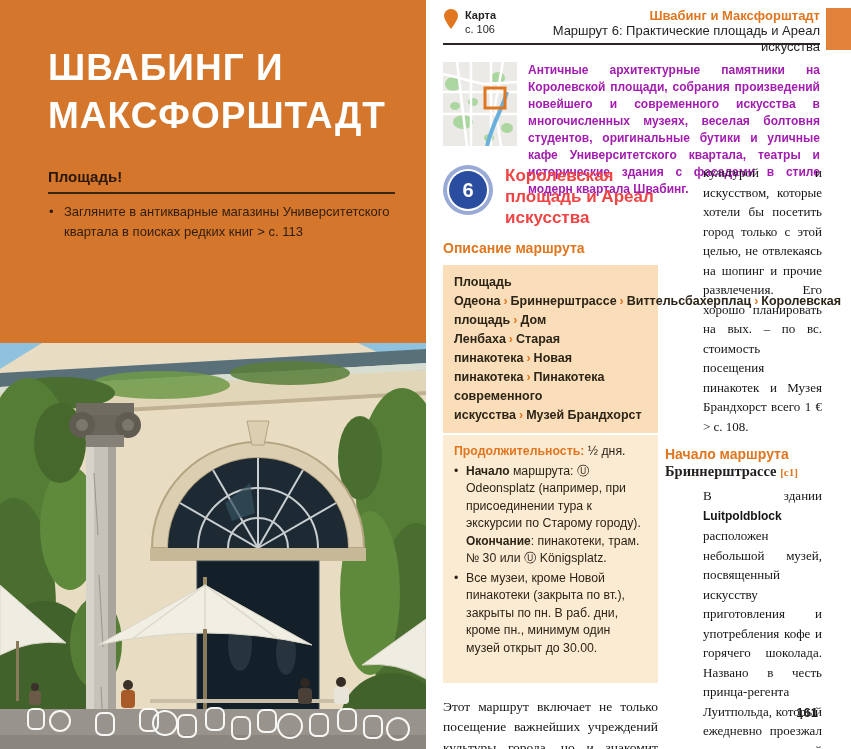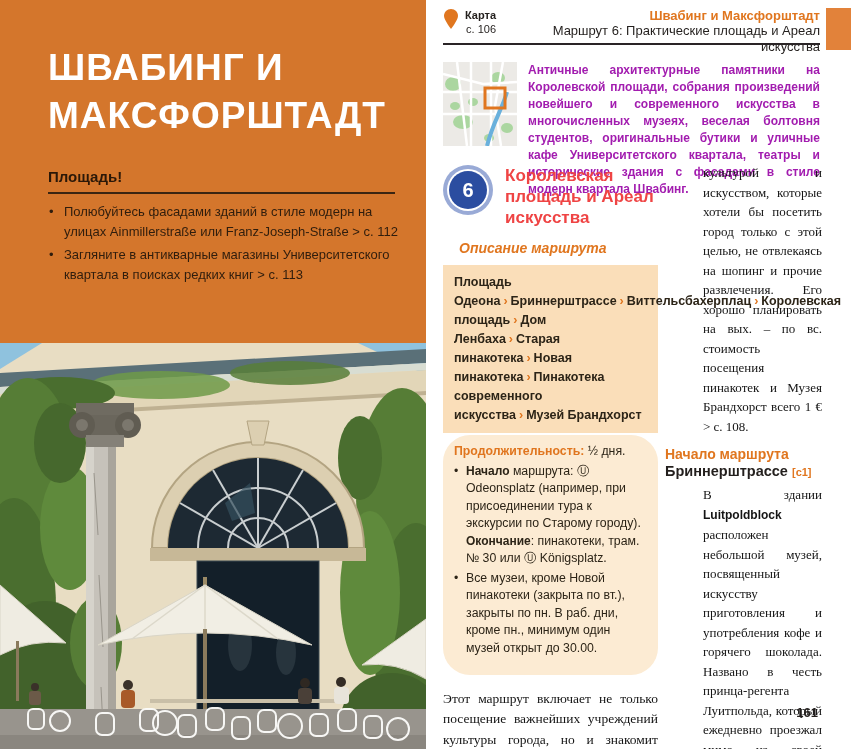--- a/index.html
+++ b/index.html
@@ -18,21 +18,21 @@
   .best-list li::before{content:"•";position:absolute;left:1px;top:0;}
 
   .photo{position:absolute;left:0;top:343px;width:426px;height:406px;}
 
   
   .right{position:absolute;left:443px;top:0;width:377px;height:749px;}
   .orange-tab{position:absolute;left:826px;top:8px;width:25px;height:42px;background:#e2823a;}
 
   .pageheader{position:absolute;left:0;top:8px;width:377px;display:flex;justify-content:space-between;}
   .maptag{display:flex;gap:6px;align-items:flex-start;}
-  .maptag .txt{font-size:11px;line-height:14px;font-weight:bold;color:#231f1d;text-align:right;}
+  .maptag .txt{font-size:11px;line-height:14px;font-weight:bold;color:#231f1d;}
   .maptag .txt .pg{font-weight:normal;}
   .headtitles{text-align:right;}
   .chapter{font-size:13px;line-height:15px;font-weight:bold;color:#e0761f;}
   .routeline{font-size:13px;line-height:16px;color:#231f1d;}
   .headrule{position:absolute;left:0;top:43px;width:377px;border-top:2px solid #2a2426;}
 
   .introrow{position:absolute;left:0;top:62px;width:377px;display:flex;}
   .mapthumb{width:74px;height:84px;flex:0 0 74px;margin-right:11px;}
   .intro{margin:0;width:292px;font-size:12px;line-height:17px;font-weight:bold;
          color:#a21caf;text-align:justify;}
@@ -41,57 +41,56 @@
   .colmid{position:absolute;left:0;top:0;width:215px;}
   .colright{position:absolute;left:222px;top:0;width:157px;}
 
   .routehead{display:flex;gap:14px;margin:2px 0 12px 2px;}
   .badge{flex:0 0 38px;width:38px;height:38px;margin:6px 4px 0 4px;border-radius:50%;
       background:#2b4da0;color:#fff;font-size:20px;font-weight:bold;
       display:flex;align-items:center;justify-content:center;
       box-shadow:0 0 0 2px #fff,0 0 0 6px #99aad6;}
   .routetitle{margin:0;font-size:17px;line-height:21px;font-weight:bold;color:#ef4444;}
 
-  .section-head{margin:4px 0 9px 16px;font-size:14px;font-weight:bold;color:#e0761f;font-style:italic;}
+  .section-head{margin:4px 0 9px 0;font-size:14px;font-weight:bold;color:#e0761f;}
 
   .box{box-sizing:border-box;width:215px;padding:8px 11px;font-size:12.5px;line-height:19px;}
   .stations{background:#fadeb9;font-weight:bold;color:#2c2417;}
   .stations .sep{color:#e0761f;padding:0 3px;}
-  .tipsbox{background:#fcebd3;margin-top:2px;padding:8px 11px 18px 11px;
-           font-size:12.3px;line-height:17.5px;color:#2c2417;border-radius:27px;}
+  .tipsbox{background:#fcebd3;margin-top:2px;padding:8px 11px 26px 11px;
+           font-size:12.3px;line-height:17.5px;color:#2c2417;}
   .tipsbox .lbl{color:#e0761f;font-weight:bold;}
   .tips-list{margin:2px 0 0 0;padding:0;list-style:none;}
   .tips-list li{position:relative;padding-left:12px;margin-top:2px;}
   .tips-list li::before{content:"•";position:absolute;left:0;top:0;}
 
   .serif{font-family:"Liberation Serif",serif;font-size:13.5px;line-height:20.4px;
          color:#141414;text-align:justify;margin:0;}
   .colright .serif{font-size:13px;line-height:19.5px;margin-left:38px;}
   .bodytext{margin-top:14px;}
 
   .bs{font-family:"Liberation Sans",sans-serif;font-weight:bold;font-size:12px;}
   .url{text-decoration:underline;}
 
   .start-head{margin:10px 0 1px 0;font-size:14px;font-weight:bold;color:#e0761f;}
-  .street{margin:0 0 6px 0;font-size:14.5px;font-weight:bold;color:#231f1d;}
+  .street{margin:0 0 6px 0;font-size:14.5px;font-weight:bold;color:#231f1d;font-family:Liberation Serif, serif;}
   .street .ref{color:#e0761f;font-size:11px;}
 
   .pagenum{position:absolute;right:2px;top:705px;font-size:13px;font-weight:bold;color:#231f1d;}
 </style>
 </head>
 <body>
 
 <div class="page">
 
   <div class="orange-block">
     <h1 class="block-title">ШВАБИНГ И МАКСФОРШТАДТ</h1>
     <div class="best-head">Площадь!</div>
     <div class="best-rule"></div>
     <ul class="best-list" id="best-list">
-        <li>Полюбуйтесь фасадами зданий в стиле модерн на улицах Ainmillerstraße или Franz-Joseph-Straße &gt; с. 112</li>
         <li>Загляните в антикварные магазины Университетского квартала в поисках редких книг &gt; с. 113</li>
       </ul>
   </div>
 
   <div class="photo">
     <svg width="426" height="406" viewBox="0 0 426 406">
       <rect width="426" height="406" fill="#e8ddc3"></rect>
       <polygon points="0,0 42,0 0,26" fill="#8fc2de"></polygon>
       <polygon points="358,0 426,0 426,32" fill="#8fc2de"></polygon>
       <polygon points="0,30 426,6 426,20 0,44" fill="#5a7078"></polygon>

